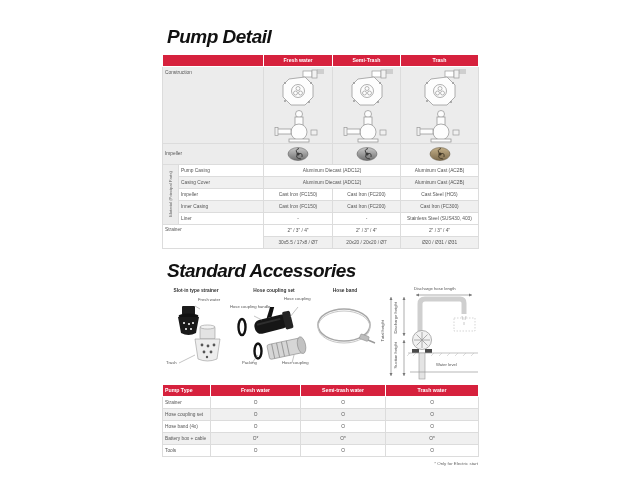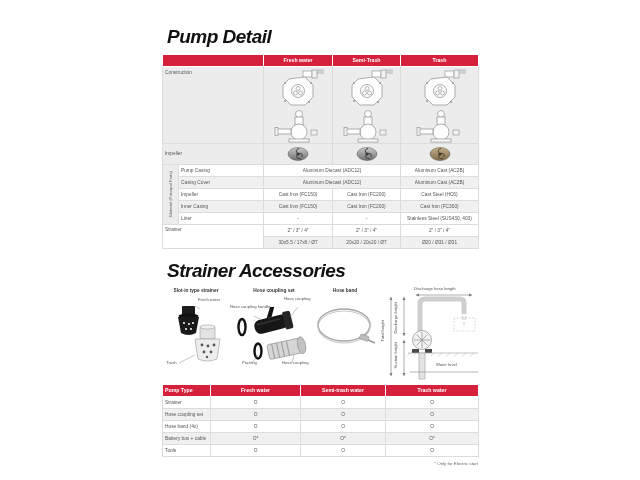--- a/index.html
+++ b/index.html
@@ -192,21 +192,21 @@
         <td class="val">2" / 3" / 4"</td>
       </tr>
       <tr class="stripe">
         <td class="val">30x5.5 / 17x8 / Ø7</td>
         <td class="val">20x20 / 20x20 / Ø7</td>
         <td class="val">Ø20 / Ø31 / Ø31</td>
       </tr>
     </tbody>
       </table>
 
-    <h1 class="second">Strainer Accessories</h1>
+    <h1 class="second">Standard Accessories</h1>
 
     <div class="acc">
 
       <div class="grp" style="left:2px;width:64px">
         <span class="grp-title">Slot-in type strainer</span>
         <svg width="64" height="82" viewBox="0 0 64 82">
           <rect x="18" y="13" width="13" height="9" rx="1" fill="#1c1c1c"></rect>
           <ellipse cx="24.5" cy="23" rx="10" ry="2.5" fill="#111"></ellipse>
           <path d="M14,24 L35,24 L32,40 Q24.5,44 17,40 Z" fill="#1a1a1a"></path>
           <circle cx="20" cy="30" r="1" fill="#fff"></circle>

